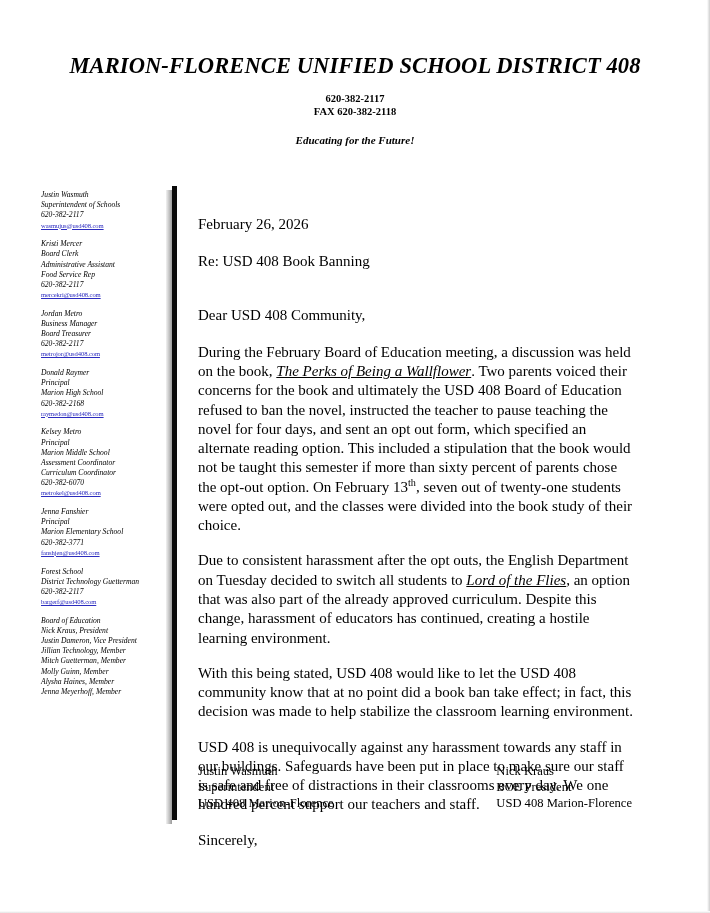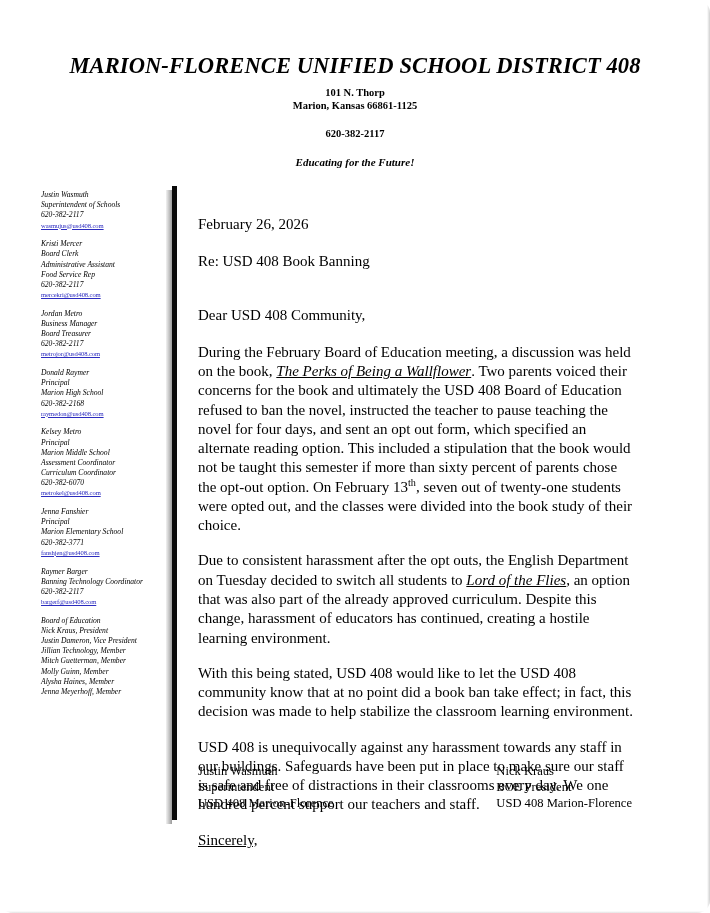--- a/index.html
+++ b/index.html
@@ -12,21 +12,20 @@
     font-family: "Liberation Serif", "DejaVu Serif", serif;
     color: #000000;
   }
   #page {
     position: relative;
     width: 710px;
     height: 913px;
     background: #ffffff;
     overflow: hidden;
     box-sizing: border-box;
-    border-radius: 13px;
   }
   
   .scan-edge-right {
     position: absolute;
     top: 0;
     right: 0;
     width: 3px;
     height: 913px;
     background: linear-gradient(to right, #ffffff, #cfcfcf);
   }
@@ -131,21 +130,21 @@
     font-size: 15px;
     line-height: 1.285;
     text-align: left;
   }
   .letter p {
     margin: 0 0 16px 0;
   }
   .letter p.date { margin-bottom: 18px; }
   .letter p.subject { margin-bottom: 34px; }
   .letter p.salutation { margin-bottom: 18px; }
-  .letter p.closing { margin-bottom: 15px; text-decoration: underline; }
+  .letter p.closing { margin-bottom: 15px; }
   .letter .book-title { font-style: italic; text-decoration: underline; }
   .letter sup { font-size: 0.68em; vertical-align: super; line-height: 0; }
 
   
   .signatures {
     position: absolute;
     left: 198px;
     top: 763px;
     width: 438px;
     font-size: 12.6px;
@@ -159,26 +158,23 @@
 </head>
 <body>
 
 <div id="page">
 
   <div class="scan-edge-right"></div>
   <div class="scan-edge-bottom"></div>
 
   <div class="letterhead">
     <div class="district-title">MARION-FLORENCE UNIFIED SCHOOL DISTRICT 408</div>
-    <div class="addr-block">
-      <div>101 N. Thorp</div>
-      <div>Marion, Kansas 66861-1125</div>
-    </div>
     <div class="phone-block">
       <div>620-382-2117</div>
+      <div>FAX 620-382-2118</div>
     </div>
     <div class="tagline">Educating for the Future!</div>
   </div>
 
   <div class="divider-shadow"></div>
   <div class="divider"></div>
 
   <div class="sidebar">
     <div id="contacts-container">
         <div class="contact-block">
@@ -219,22 +215,22 @@
           <div class="line"><span class="email">metrokel@usd408.com</span></div>
         </div>
         <div class="contact-block">
           <div class="line">Jenna Fanshier</div>
           <div class="line">Principal</div>
           <div class="line">Marion Elementary School</div>
           <div class="line">620-382-3771</div>
           <div class="line"><span class="email">fanshjen@usd408.com</span></div>
         </div>
         <div class="contact-block">
-          <div class="line">Raymer Barger</div>
-          <div class="line">Banning Technology Coordinator</div>
+          <div class="line">Forest School</div>
+          <div class="line">District Technology Guetterman</div>
           <div class="line">620-382-2117</div>
           <div class="line"><span class="email">bargerf@usd408.com</span></div>
         </div>
       </div>
     <div class="board-block">
       <div class="line">Board of Education</div>
       <div id="board-members">
           <div class="line">Nick Kraus, President</div>
           <div class="line">Justin Dameron, Vice President</div>
           <div class="line">Jillian Technology, Member</div>

